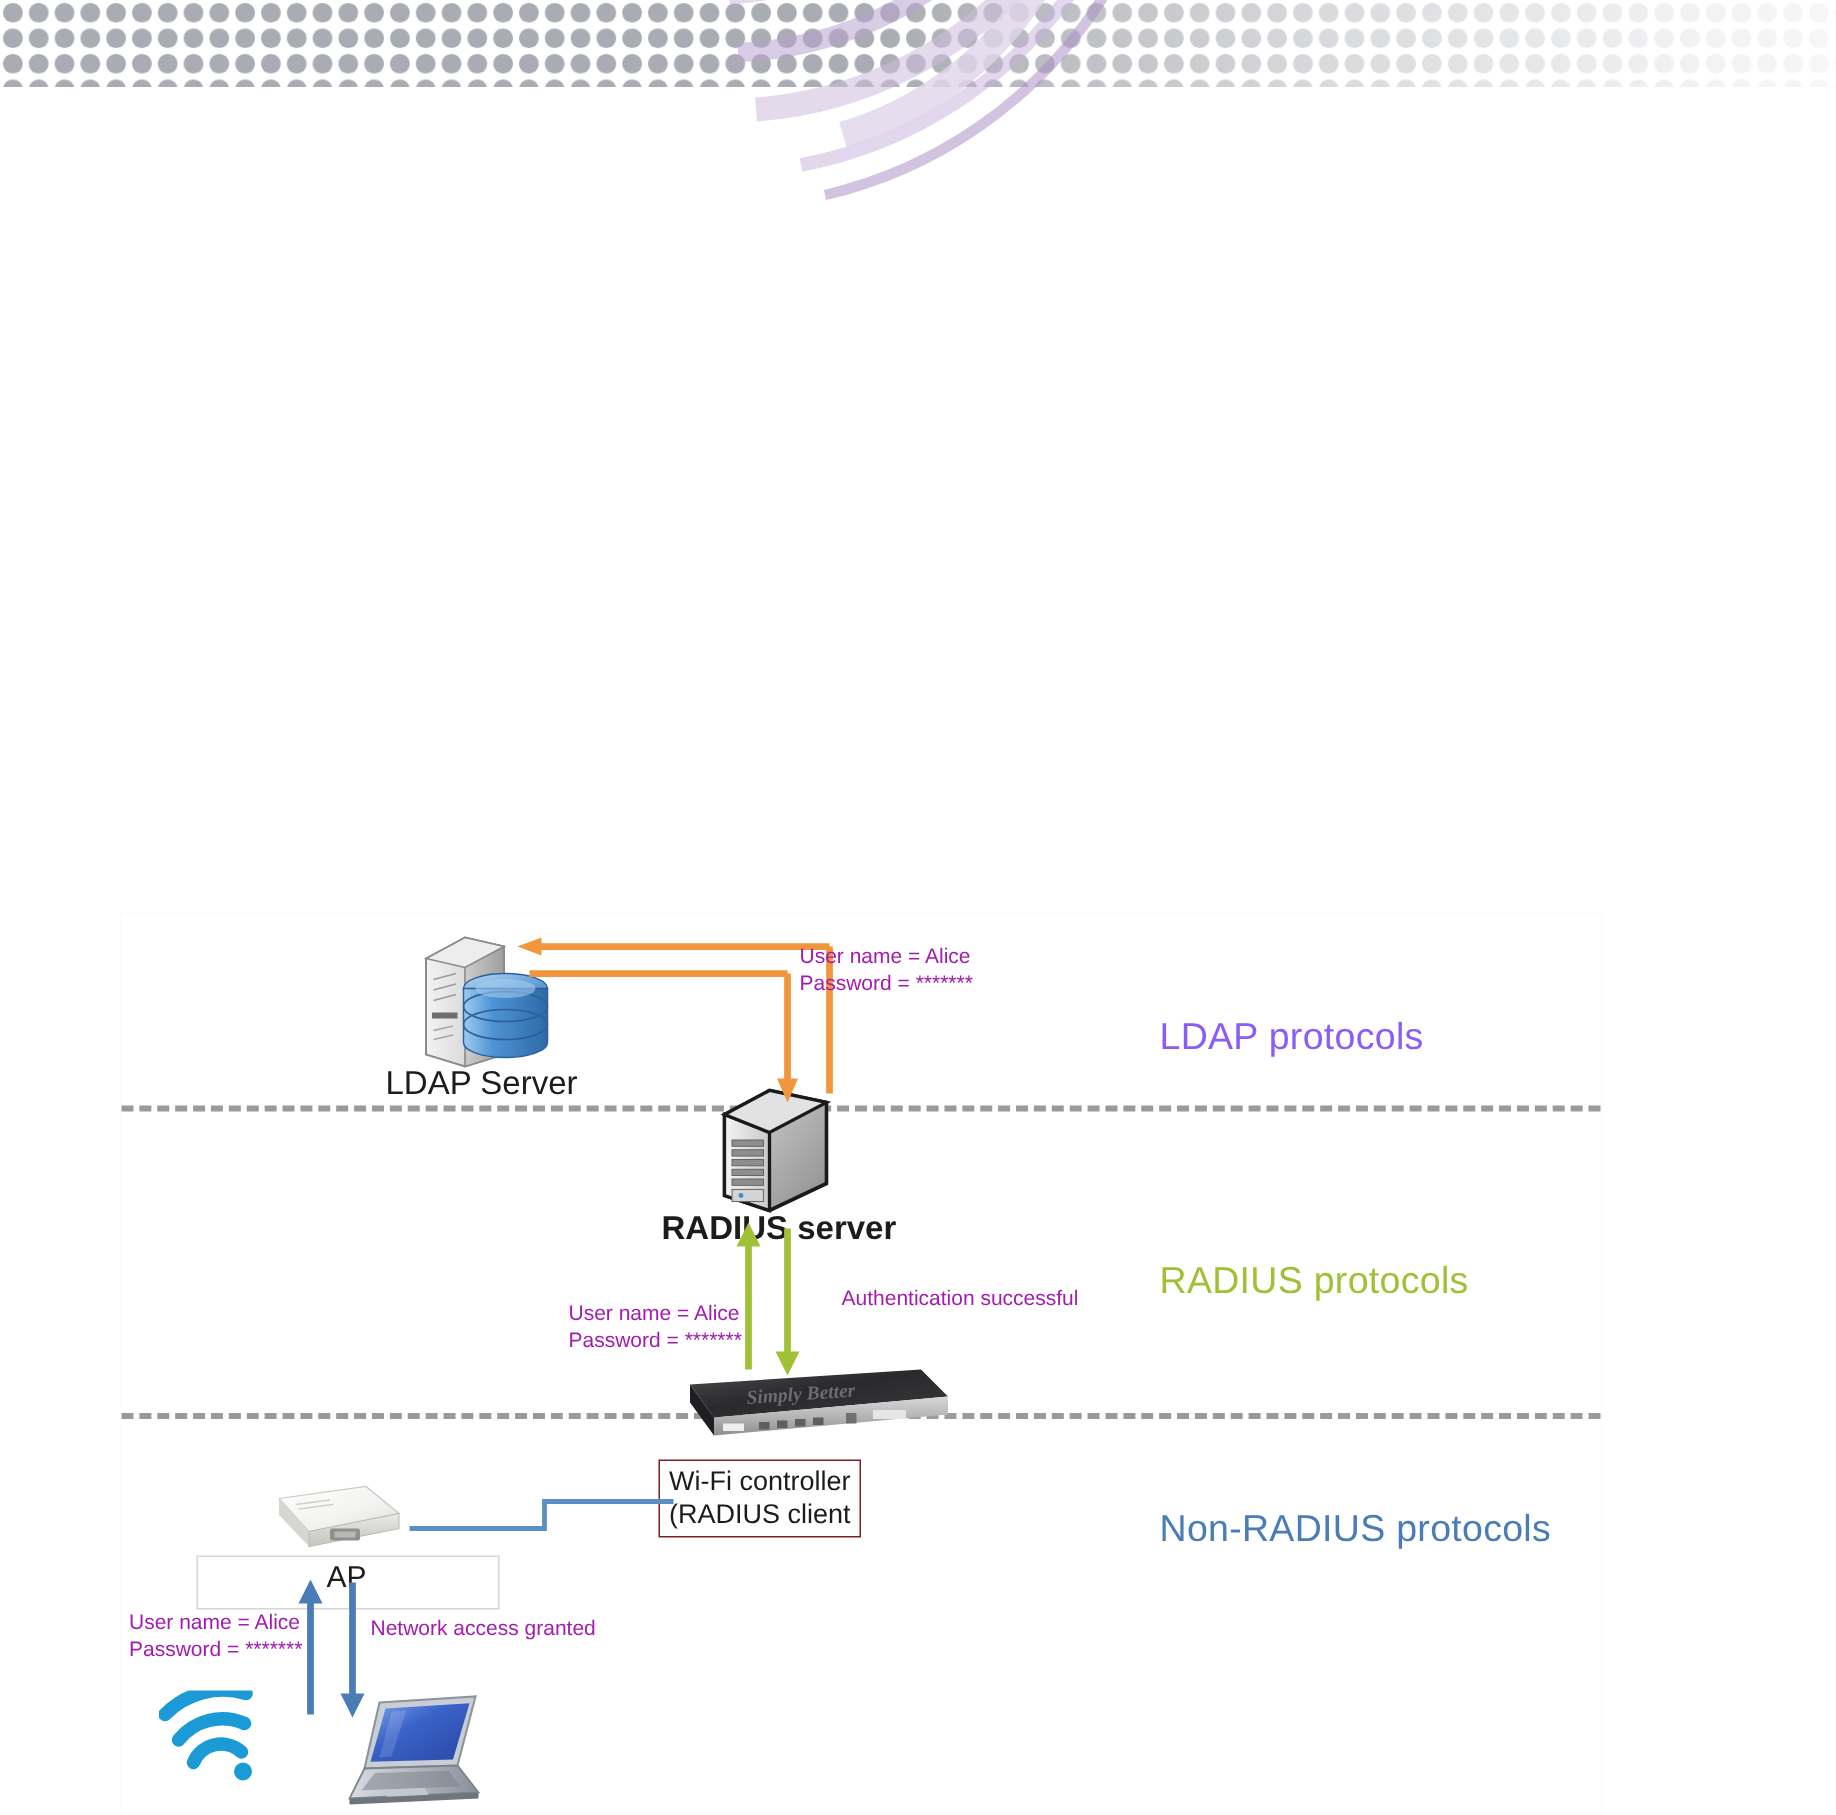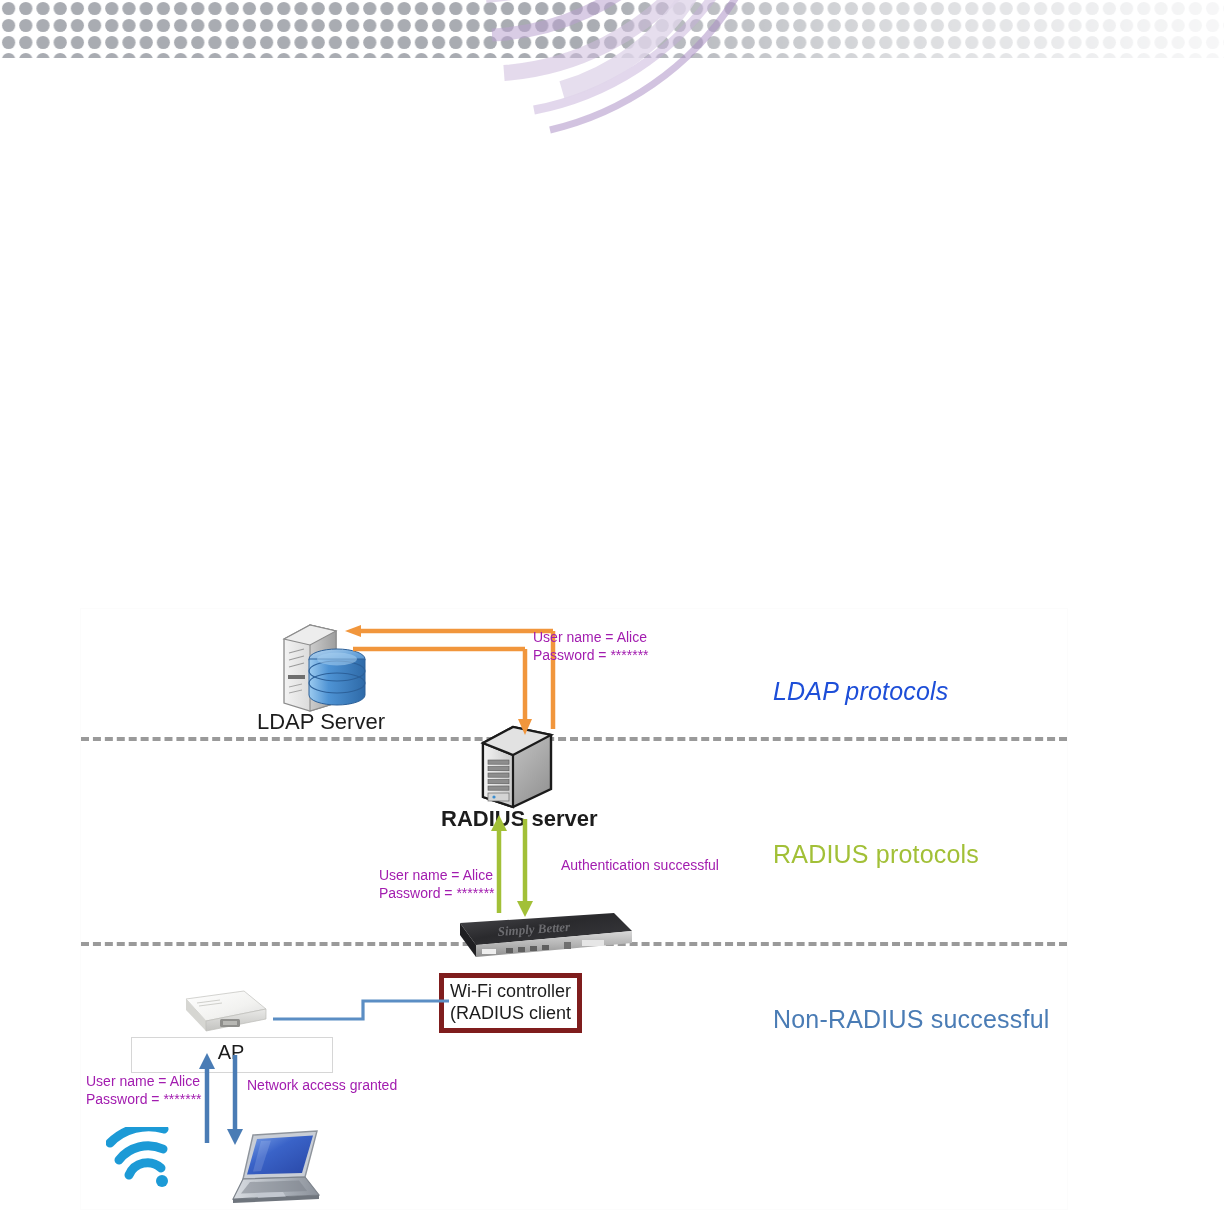--- a/index.html
+++ b/index.html
@@ -32,21 +32,21 @@
   }
   #divider-top{top:128px;}
   #divider-bottom{top:333px;}
 
   .zone-label{
     position:absolute;
     font-size:25px;
     letter-spacing:0.2px;
     white-space:nowrap;
   }
-  #zone-ldap{left:692px;top:68px;color:#1d4ed8;font-style:italic;}
+  #zone-ldap{left:692px;top:68px;color:#8b5cf6;}
   #zone-radius{left:692px;top:231px;color:#a2c037;}
   #zone-nonradius{left:692px;top:396px;color:#4a7cb5;}
 
   
   .node{position:absolute;}
   .node-label{
     position:absolute;
     text-align:center;
     font-size:22px;
     color:#1c1c1c;
@@ -59,21 +59,21 @@
 
   
   #node-radius{left:388px;top:112px;width:92px;height:92px;}
   #label-radius{left:360px;top:197px;width:150px;font-weight:bold;}
 
   
   #node-controller{left:365px;top:300px;width:190px;height:58px;}
   .callout-box{
     position:absolute;
     background:#ffffff;
-    border:5px solid #7f1d1d;
+    border:1px solid #7f1d1d;
     font-size:18px;
     line-height:1.22;
     color:#1c1c1c;
     padding:3px 6px;
     white-space:nowrap;
   }
   #callout-controller{left:358px;top:364px;}
   #callout-controller .cl{display:block;}
 
   
@@ -146,21 +146,21 @@
 
 </div>
 
 <div id="diagram">
 
   <div id="divider-top" class="layer-divider"></div>
   <div id="divider-bottom" class="layer-divider"></div>
 
   <div id="zone-ldap" class="zone-label">LDAP protocols</div>
   <div id="zone-radius" class="zone-label">RADIUS protocols</div>
-  <div id="zone-nonradius" class="zone-label">Non-RADIUS successful</div>
+  <div id="zone-nonradius" class="zone-label">Non-RADIUS protocols</div>
 
   <div id="node-ldap" class="node">
     <svg viewBox="0 0 110 100" width="110" height="100">
       <defs>
         <linearGradient id="twrFace" x1="0" y1="0" x2="1" y2="0">
           <stop offset="0%" stop-color="#f3f3f3"></stop>
             <stop offset="55%" stop-color="#d9d9d9"></stop>
           <stop offset="100%" stop-color="#bdbdbd"></stop>
         </linearGradient>
         <linearGradient id="twrSide" x1="0" y1="0" x2="1" y2="0">

